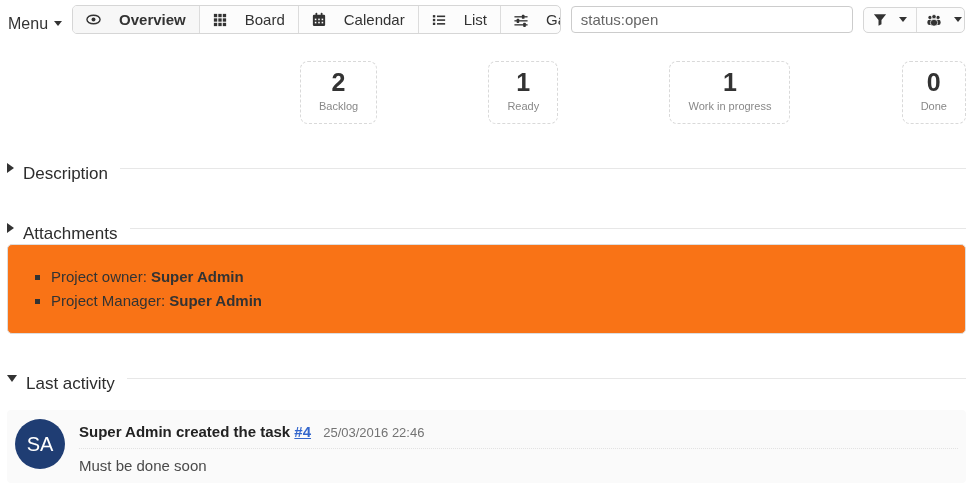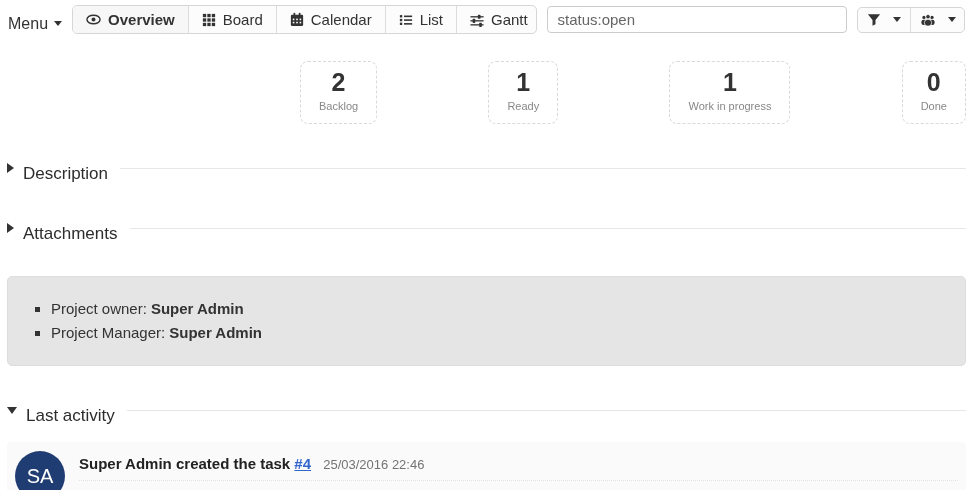--- a/index.html
+++ b/index.html
@@ -8,21 +8,21 @@
 
   
   .toolbar { display: flex; align-items: center; padding: 5px 8px; gap: 10px; }
   .menu-link { display: inline-flex; align-items: center; font-size: 16px; color: #333;
                cursor: pointer; text-decoration: none; margin-top: 8px; }
   .caret { display: inline-block; width: 0; height: 0; border-top: 5px solid #333;
            border-left: 4.5px solid transparent; border-right: 4.5px solid transparent;
            margin-left: 6px; }
   .btn-group { display: flex; border: 1px solid #d6d6d6; border-radius: 5px;
                background: #fcfcfc; overflow: hidden; }
-  .tab { display: flex; align-items: center; gap: 7px; padding: 5px 13px; font-size: 15px;
+  .tab { display: flex; align-items: center; gap: 18px; padding: 5px 13px; font-size: 15px;
          color: #333; cursor: pointer; text-decoration: none; border-left: 1px solid #dcdcdc; }
   .tab:first-child { border-left: none; }
   .tab.active { font-weight: bold; background: #f7f7f7; }
   .ticon { display: inline-flex; align-items: center; }
   .ticon svg { display: block; }
   .search-input { width: 302px; height: 27px; border: 1px solid #ccc; border-radius: 4px;
                   padding: 12px 9px; font-size: 15px; color: #666; background: #fff;
                   font-family: "Liberation Sans", sans-serif; }
   .drop-btn { display: flex; align-items: center; gap: 6px; padding: 5px 9px; background: transparent;
               border: none; border-left: 1px solid #dcdcdc; cursor: pointer; color: #333; }
@@ -41,22 +41,22 @@
   .sec-header:first-child { margin-top: 28px; }
   .tri { display: inline-block; width: 0; height: 0; margin-right: 9px; }
   .tri.right { border-left: 7px solid #333; border-top: 5.5px solid transparent;
                border-bottom: 5.5px solid transparent; }
   .tri.down { border-top: 7px solid #333; border-left: 5.5px solid transparent;
               border-right: 5.5px solid transparent; }
   .sec-title { font-size: 17px; font-weight: normal; color: #2d2d2d; margin-top: 12px; }
   .sec-rule { flex: 1; border-top: 1px solid #e7e7e7; margin-left: 12px; }
 
   
-  .panel { margin-top: 32px; border: 1px solid #ddd; border-radius: 5px;
-           background: #e5e5e5; padding: 20px 15px; }
+  .panel { margin-top: 0; border: 1px solid #ddd; border-radius: 5px;
+           background: #f97316; padding: 20px 15px; }
   .panel ul { list-style: square; padding-left: 28px; }
   .panel li { font-size: 15px; line-height: 24px; color: #333; }
   .info-label { margin-right: 4px; }
 
   
   .event { display: flex; gap: 14px; margin: 16px 0 0 0; background: #fafafa;
            border-radius: 4px; padding: 9px 8px; min-height: 70px; }
   .avatar { width: 50px; height: 50px; border-radius: 50%; color: #fff; font-size: 20px;
             display: flex; align-items: center; justify-content: center; flex: none; }
   .event-body { flex: 1; padding-top: 4px; }

